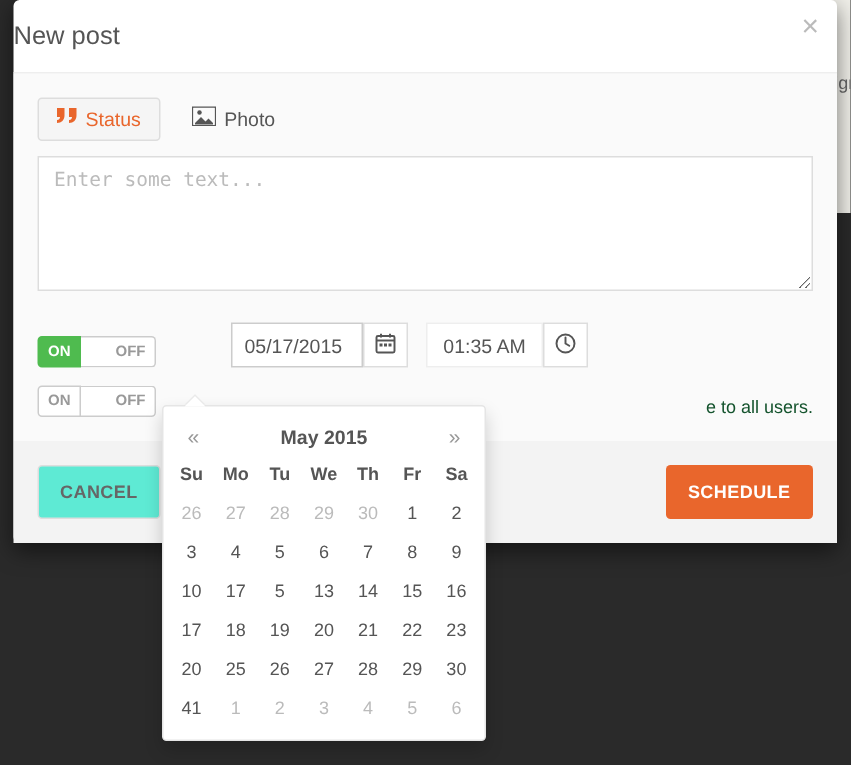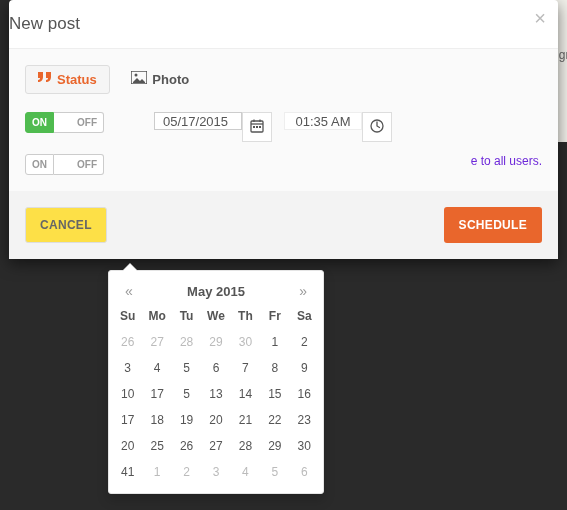--- a/index.html
+++ b/index.html
@@ -26,69 +26,69 @@
     border-bottom: 1px solid #eee;
     position: relative;
   }
   .modal-title { font-size: 17px; color: #555; font-weight: 400; }
   .close-x {
     position: absolute; right: 12px; top: 8px;
     color: #bbb; font-size: 20px; cursor: pointer; user-select: none;
     line-height: 1;
   }
   .modal-body { padding: 16px; background: #fafafa; }
-  .tabs { margin-bottom: 10px; font-weight: bold; }
+  .tabs { margin-bottom: 10px; }
   .tab {
     display: inline-flex; align-items: center; gap: 5px;
     padding: 6px 12px;
     border: 1px solid #ddd; border-radius: 3px;
     background: #f5f5f5; color: #555; font-size: 13px;
     cursor: pointer; margin-right: 6px;
   }
   .tab.active { color: #e9662c; border-color: #ddd; }
   .icon { display: inline-block; vertical-align: middle; }
   .textarea {
     width: 100%; height: 90px;
     border: 1px solid #ddd; background: #fff;
     padding: 8px 10px; font-size: 13px; color: #555;
     resize: both; outline: none;
   }
   .textarea::placeholder { color: #bbb; }
-  .row { display: flex; align-items: flex-start; gap: 0; margin-top: 18px; }
+  .row { display: flex; align-items: flex-end; gap: 0; margin-top: 18px; }
   .onoff { display: inline-flex; }
   .onoff span {
     font-size: 10px; font-weight: 700; padding: 4px 6px;
     border: 1px solid #ccc; background: #fff; color: #999;
     cursor: pointer; user-select: none;
   }
   .onoff span:first-child { border-radius: 3px 0 0 3px; }
   .onoff span:last-child { border-radius: 0 3px 3px 0; border-left: none; padding-left: 23px; }
   .onoff.on span:first-child { background: #4fbb4f; border-color: #4fbb4f; color: #fff; }
   .onoff.on span:last-child { background: #fff; }
   .dateinput, .timeinput {
-    height: 18px; border: 1px solid #ccc; padding: 0 8px;
+    height: 30px; border: 1px solid #ccc; padding: 0 8px;
     font-size: 13px; color: #555; width: 88px; outline: none;
   }
   .timeinput { width: 78px; text-align: center; border-color: #eee; }
   .iconbtn {
     width: 30px; height: 30px; border: 1px solid #ddd; background: #fff;
     display: inline-flex; align-items: center; justify-content: center;
     cursor: pointer; color: #666;
   }
-  .second-row-text { color: #6d28d9; font-size: 12px; margin-left: 4px; }
+  .second-row-text { color: #14532d; font-size: 12px; margin-left: 4px; }
   .modal-footer {
     padding: 16px; background: #f3f3f3;
     display: flex; justify-content: space-between; align-items: center;
   }
   .btn {
     border-radius: 3px; font-size: 12px; font-weight: 700;
     padding: 10px 14px; cursor: pointer; border: 1px solid transparent;
     letter-spacing: .3px;
   }
-  .btn-cancel { background: #fde047; border-color: #ddd; color: #666; }
+  .btn-cancel { background: #5eead4; border-color: #ddd; color: #666; }
   .btn-schedule { background: #e9662c; color: #fff; }
   
   .datepicker {
     position: absolute; left: 108px; top: 270px; width: 216px;
     background: #fff; border: 1px solid #e5e5e5; border-radius: 3px;
     box-shadow: 0 6px 12px rgba(0,0,0,.18);
     padding: 6px 4px 8px; z-index: 50;
   }
   .datepicker .caret {
     position: absolute; top: -7px; left: 14px;
@@ -145,20 +145,21 @@
           <svg width="16" height="13" viewBox="0 0 16 13">
               <rect x="0" y="0" width="16" height="13" rx="1" fill="none" stroke="#555" stroke-width="1.5"></rect>
               <circle cx="5" cy="4" r="1.5" fill="#555"></circle>
               <path d="M2 11l4-4 3 3 2-2 3 3v1H2z" fill="#555"></path>
             </svg>
         </span>
         <span>Photo</span>
       </span>
     </div>
 
+    <textarea class="textarea" placeholder="Enter some text..." style=""></textarea>
 
     <div class="row">
       <span class="onoff on">
         <span>ON</span>
         <span>OFF</span>
       </span>
       <span style="width:50px"></span>
       <input class="dateinput" value="05/17/2015" style="">
       <span class="iconbtn">
         <span>

